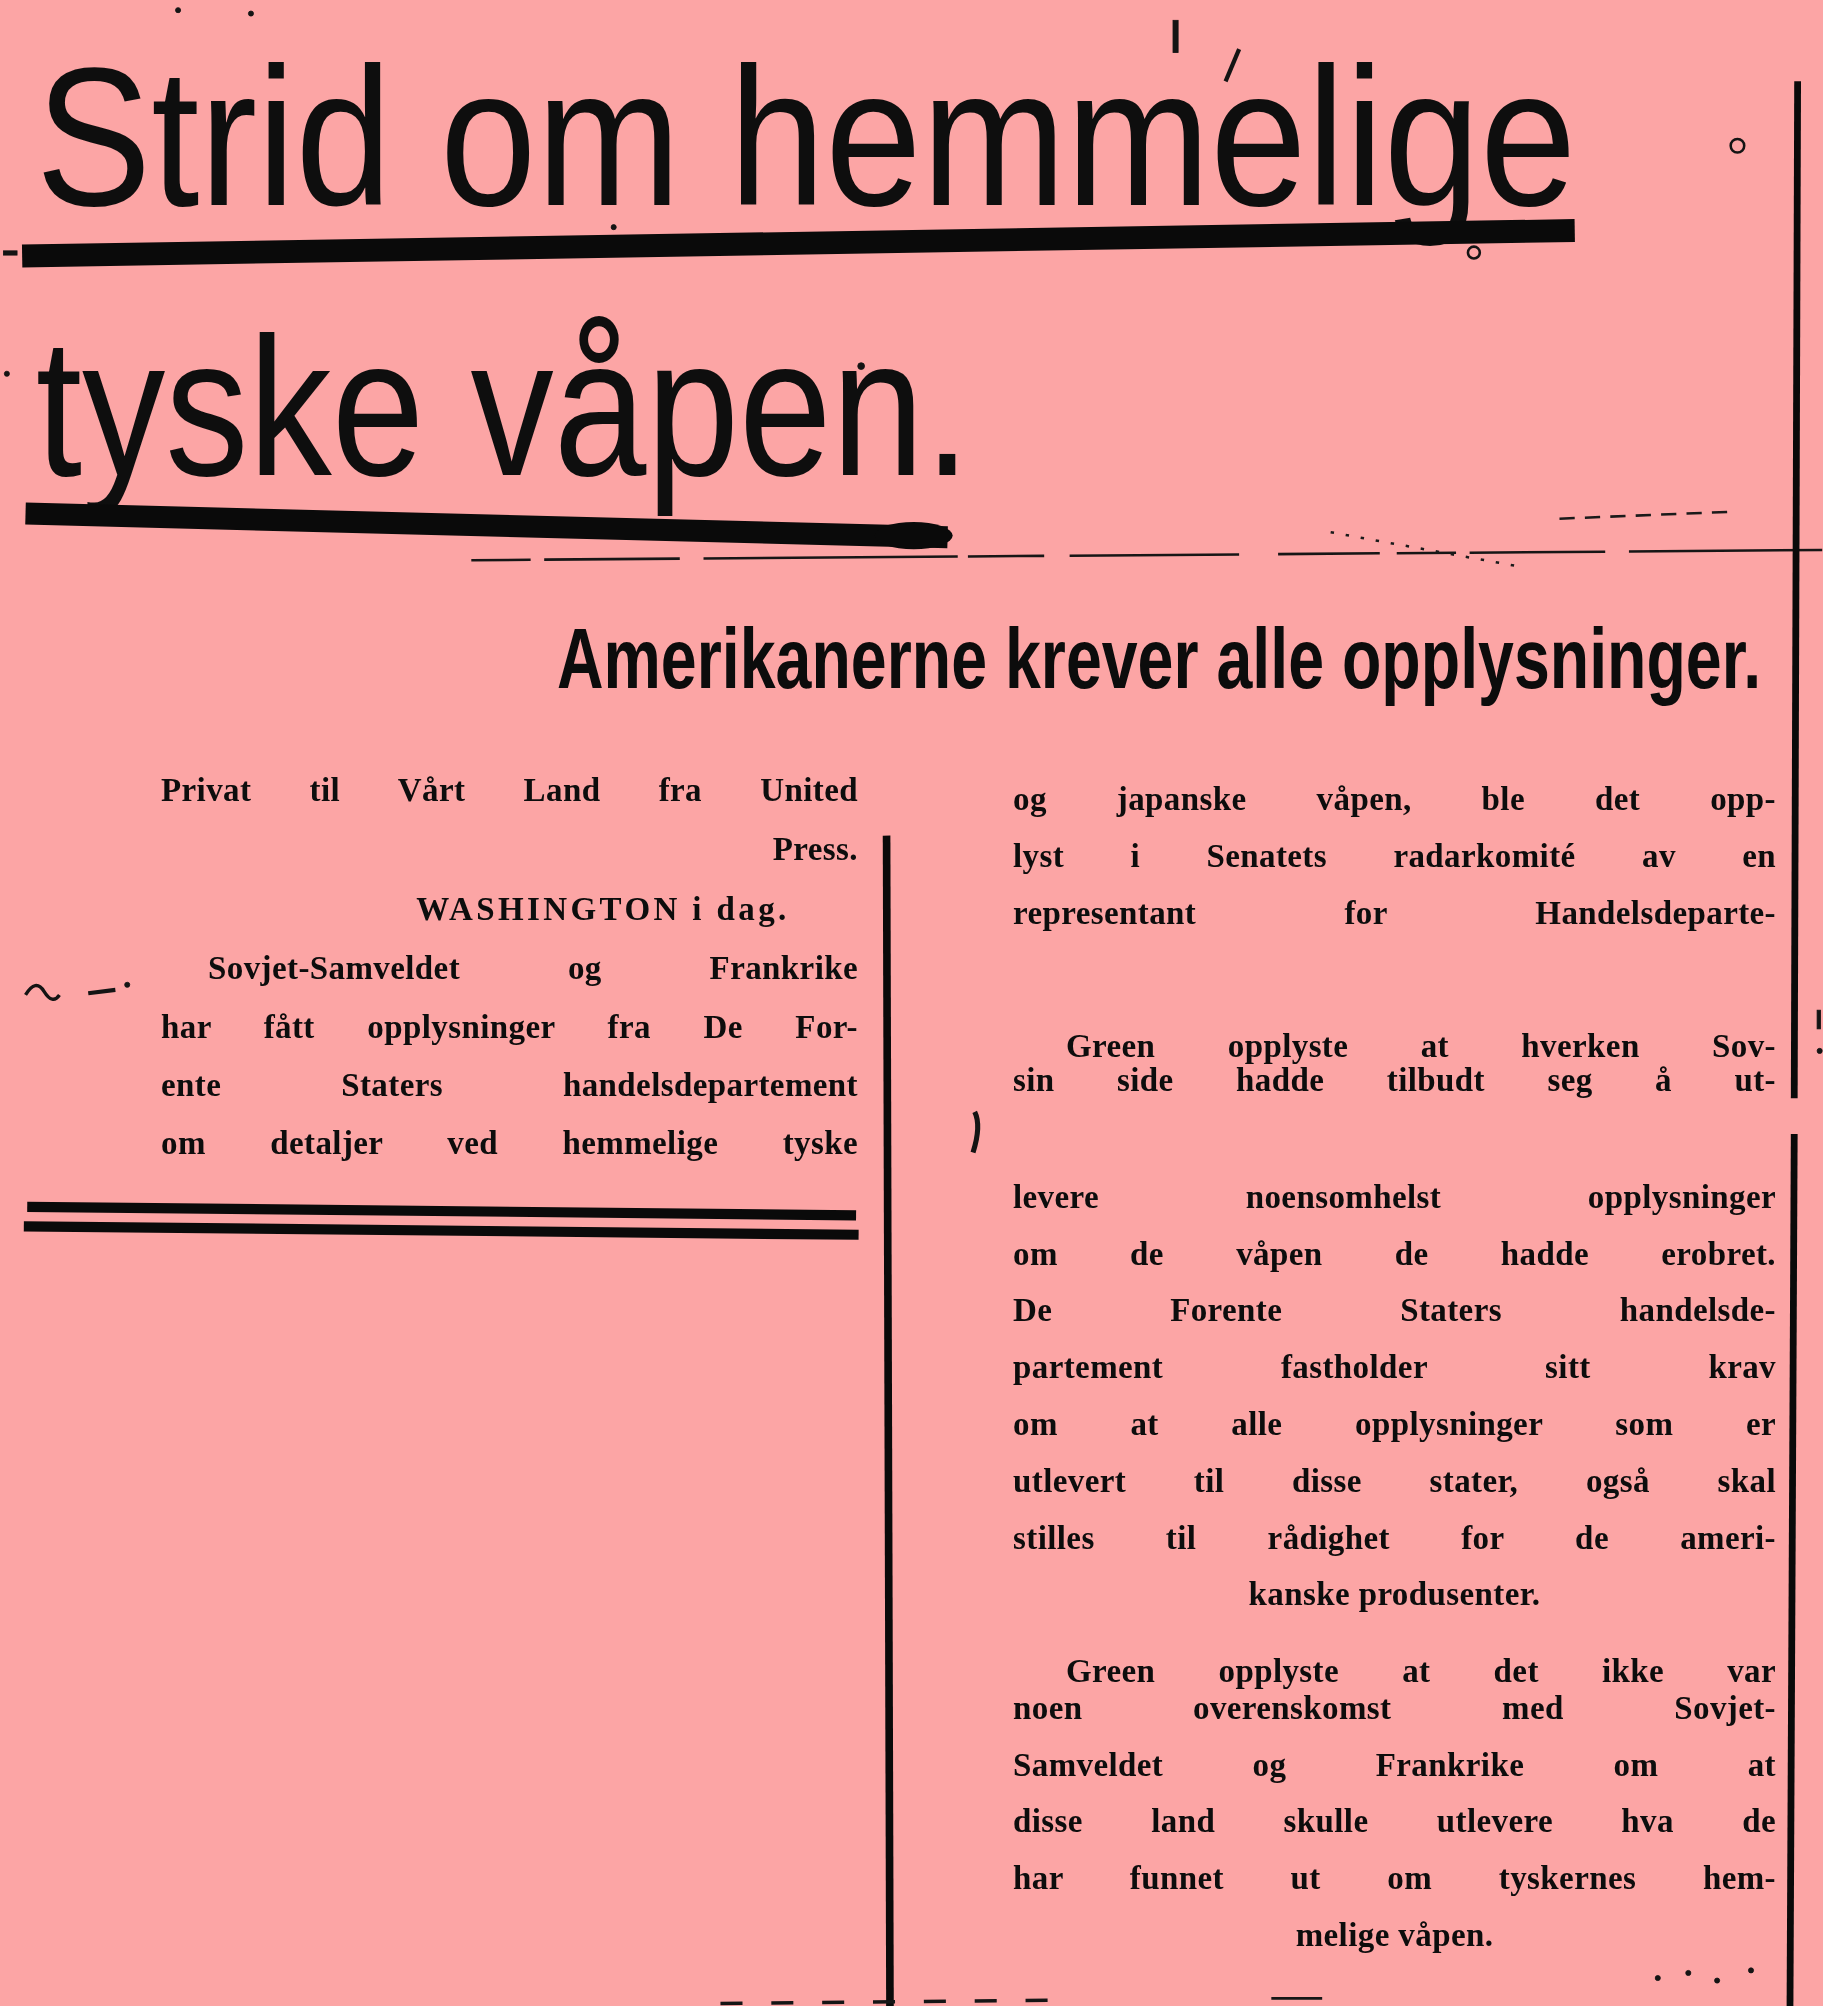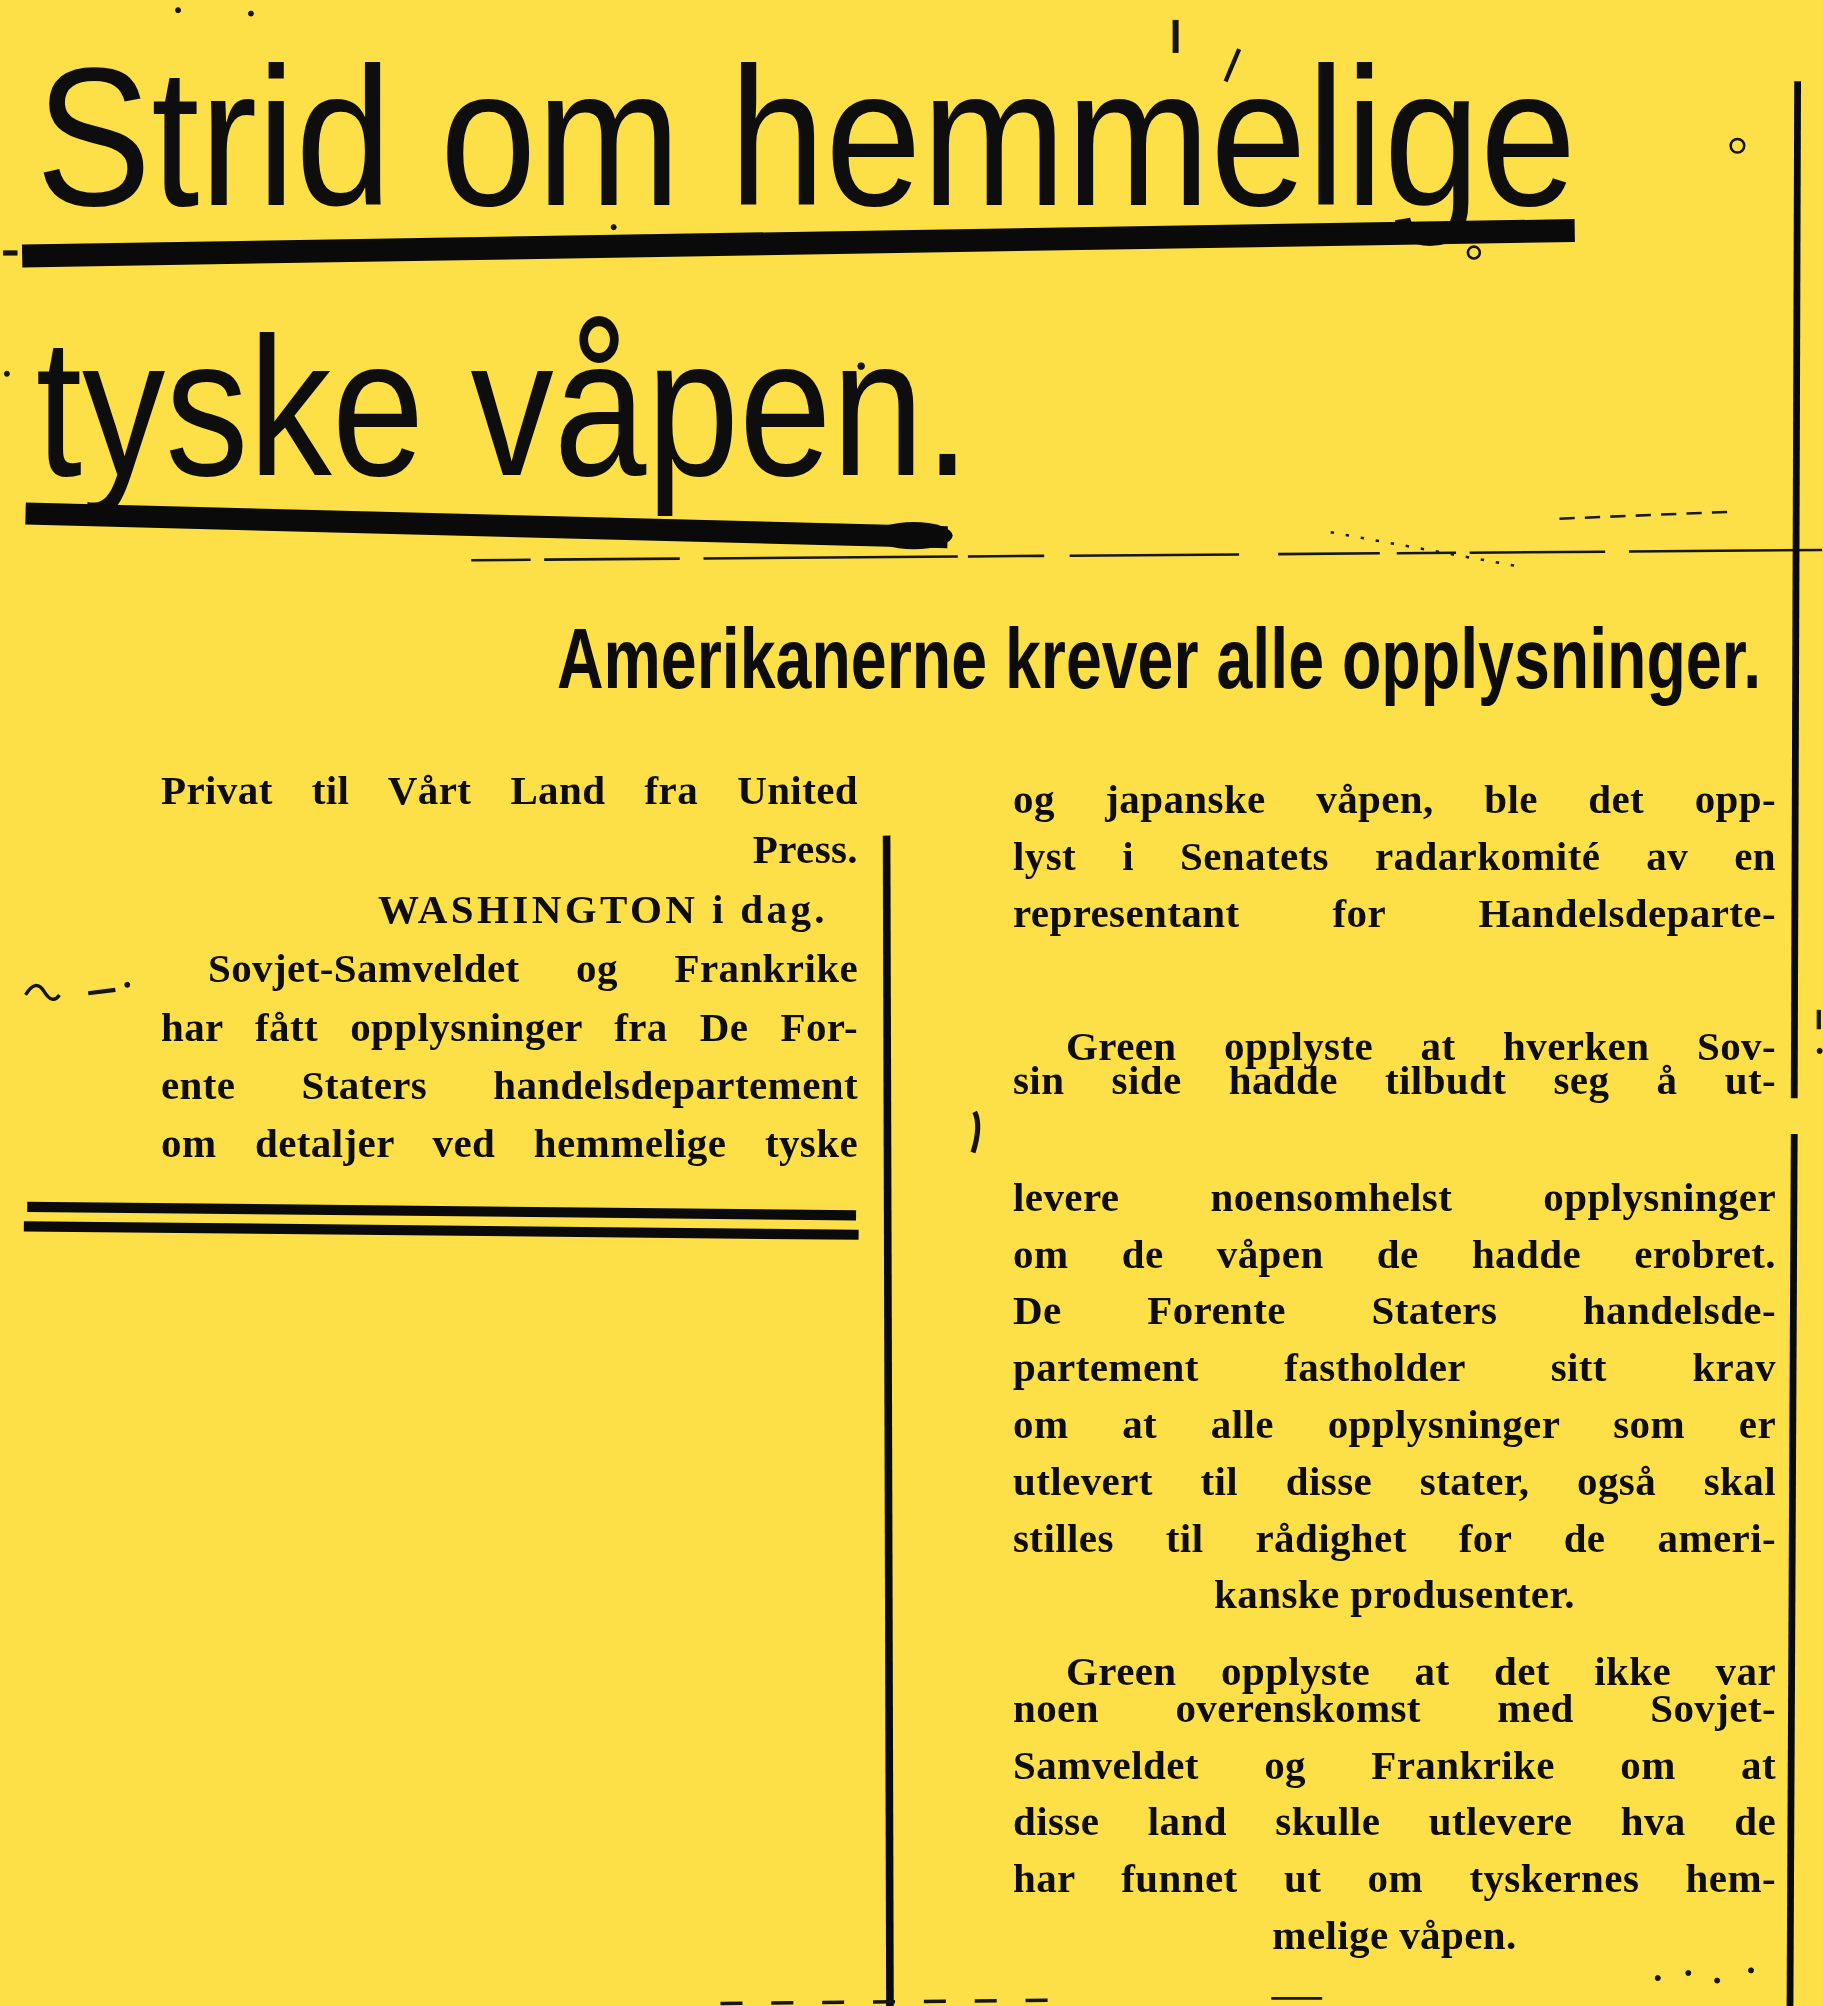--- a/index.html
+++ b/index.html
@@ -1,37 +1,37 @@
 <!DOCTYPE html>
 <html style="font-size:13.6px"><head>
 <meta charset="utf-8">
 <title>Scanned newspaper clipping</title>
 <style>
   html,body { margin:0; padding:0; background:#ffffff; }
   .page {
     position:relative; width:1824px; height:2006px;
-    background:#fde047; overflow:hidden;
+    background:#fca5a5; overflow:hidden;
     font-family:"Liberation Serif", serif;
     color:#0d0d0d;
   }
   svg.art { position:absolute; left:0; top:0; }
   .hl {
     font-family:"Liberation Sans", sans-serif;
     font-weight:400; fill:#0e0e0e;
   }
   .hl1 { font-size:232px; }
   .hl2 { font-size:232px; }
   .subhead {
     font-family:"Liberation Sans", sans-serif;
     font-weight:700; font-size:100px; fill:#0c0c0c;
   }
   .col { position:absolute; }
   .bl {
     position:absolute; left:0; right:0;
-    font-size:41px; line-height:47px; font-weight:700;
+    font-size:33px; line-height:47px; font-weight:700;
     color:#0d0d0d; letter-spacing:0.4px;
   }
   .j { text-align:justify; text-align-last:justify; }
   .c { text-align:right; }
   .l { text-align:center; }
   .ind  { text-indent:47px; }
   .ind2 { text-indent:53px;margin-top:20px; }
   .dateline { padding-left:187px; letter-spacing:3.4px; }
   .spk  { fill:#141414; stroke:#141414; }
 </style>

